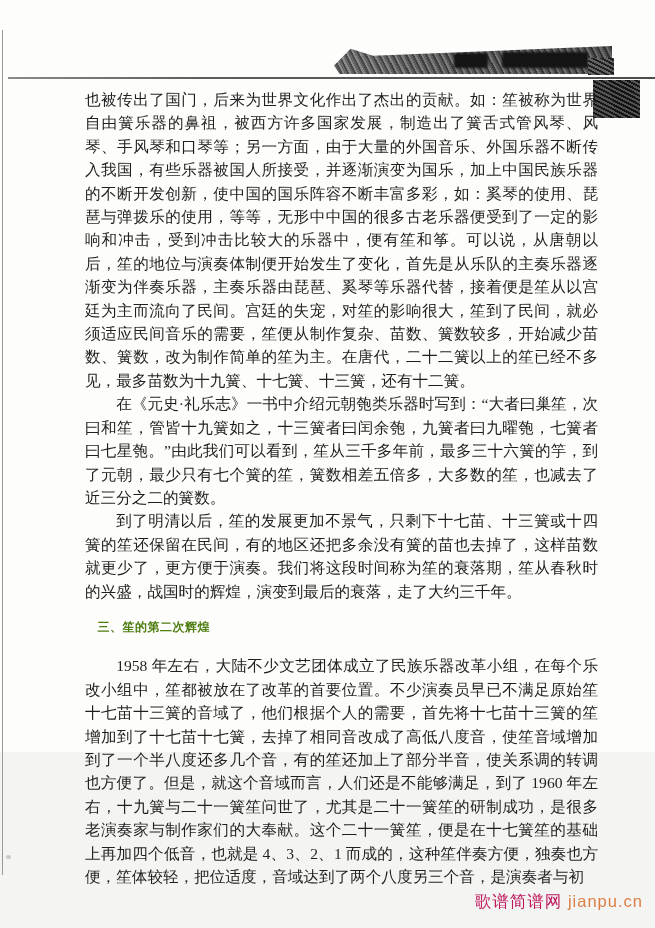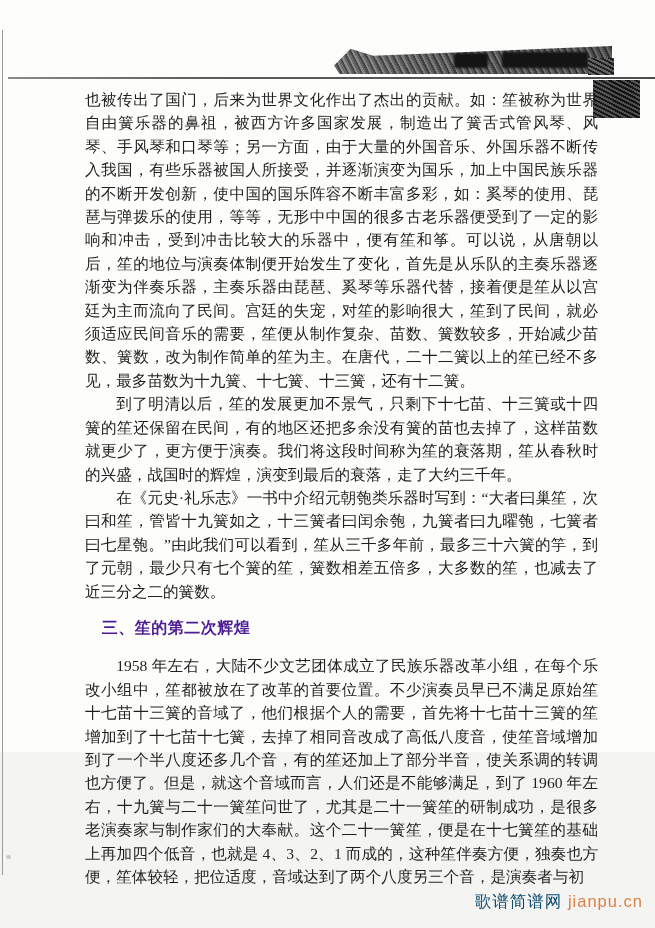--- a/index.html
+++ b/index.html
@@ -52,33 +52,33 @@
   
   .article{
     position:absolute;left:85px;top:88px;width:513px;
     color:#1f1f1f;
     font-size:15.6px;line-height:23.4px;
     text-align:justify;text-justify:inter-ideograph;
   }
   .article p{margin:0;}
   .article p.indent{text-indent:2em;}
   .section-heading{
-    font-weight:bold;color:#4c1d95;
-    font-size:16px;
+    font-weight:bold;color:#4d7c0f;
+    font-size:12px;
     padding-left:1.05em;
     margin:13px 0 15px 0;
     letter-spacing:.5px;
   }
   
   .watermark{
     position:absolute;right:12px;top:891px;
     font-size:16.5px;letter-spacing:1px;
     font-family:"Liberation Sans","DejaVu Sans",sans-serif;
   }
-  .watermark .wm-name{color:#0c4a6e;}
+  .watermark .wm-name{color:#be185d;}
   .watermark .wm-url{color:#dd7f45;margin-left:0;}
   
   .speck{position:absolute;background:#c9c9c6;border-radius:50%;}
   .speck.s1{left:6px;top:855px;width:5px;height:4px;}
 </style>
 </head>
 <body>
 
 <div class="page">
 
@@ -87,22 +87,22 @@
   <div class="header-band">
     <div class="blob b1"></div>
     <div class="blob b2"></div>
   </div>
   <div class="band-tail"></div>
   <div class="head-rule"></div>
   <div class="page-tab"></div>
 
   <div class="article">
     <p>也被传出了国门，后来为世界文化作出了杰出的贡献。如：笙被称为世界自由簧乐器的鼻祖，被西方许多国家发展，制造出了簧舌式管风琴、风琴、手风琴和口琴等；另一方面，由于大量的外国音乐、外国乐器不断传入我国，有些乐器被国人所接受，并逐渐演变为国乐，加上中国民族乐器的不断开发创新，使中国的国乐阵容不断丰富多彩，如：奚琴的使用、琵琶与弹拨乐的使用，等等，无形中中国的很多古老乐器便受到了一定的影响和冲击，受到冲击比较大的乐器中，便有笙和筝。可以说，从唐朝以后，笙的地位与演奏体制便开始发生了变化，首先是从乐队的主奏乐器逐渐变为伴奏乐器，主奏乐器由琵琶、奚琴等乐器代替，接着便是笙从以宫廷为主而流向了民间。宫廷的失宠，对笙的影响很大，笙到了民间，就必须适应民间音乐的需要，笙便从制作复杂、苗数、簧数较多，开始减少苗数、簧数，改为制作简单的笙为主。在唐代，二十二簧以上的笙已经不多见，最多苗数为十九簧、十七簧、十三簧，还有十二簧。</p>
+    <p class="indent">在《元史·礼乐志》一书中介绍元朝匏类乐器时写到：“大者曰巢笙，次曰和笙，管皆十九簧如之，十三簧者曰闰余匏，九簧者曰九曜匏，七簧者曰七星匏。”由此我们可以看到，笙从三千多年前，最多三十六簧的竽，到了元朝，最少只有七个簧的笙，簧数相差五倍多，大多数的笙，也减去了近三分之二的簧数。</p>
     <p class="indent">到了明清以后，笙的发展更加不景气，只剩下十七苗、十三簧或十四簧的笙还保留在民间，有的地区还把多余没有簧的苗也去掉了，这样苗数就更少了，更方便于演奏。我们将这段时间称为笙的衰落期，笙从春秋时的兴盛，战国时的辉煌，演变到最后的衰落，走了大约三千年。</p>
-    <p class="indent">在《元史·礼乐志》一书中介绍元朝匏类乐器时写到：“大者曰巢笙，次曰和笙，管皆十九簧如之，十三簧者曰闰余匏，九簧者曰九曜匏，七簧者曰七星匏。”由此我们可以看到，笙从三千多年前，最多三十六簧的竽，到了元朝，最少只有七个簧的笙，簧数相差五倍多，大多数的笙，也减去了近三分之二的簧数。</p>
     <div class="section-heading">三、笙的第二次辉煌</div>
     <p class="indent">1958 年左右，大陆不少文艺团体成立了民族乐器改革小组，在每个乐改小组中，笙都被放在了改革的首要位置。不少演奏员早已不满足原始笙十七苗十三簧的音域了，他们根据个人的需要，首先将十七苗十三簧的笙增加到了十七苗十七簧，去掉了相同音改成了高低八度音，使笙音域增加到了一个半八度还多几个音，有的笙还加上了部分半音，使关系调的转调也方便了。但是，就这个音域而言，人们还是不能够满足，到了 1960 年左右，十九簧与二十一簧笙问世了，尤其是二十一簧笙的研制成功，是很多老演奏家与制作家们的大奉献。这个二十一簧笙，便是在十七簧笙的基础上再加四个低音，也就是 4、3、2、1 而成的，这种笙伴奏方便，独奏也方便，笙体较轻，把位适度，音域达到了两个八度另三个音，是演奏者与初</p>
   </div>
 
   <div class="speck s1"></div>
 
   <div class="watermark">
     <span class="wm-name">歌谱简谱网</span>
     <span class="wm-url">jianpu.cn</span>
   </div>

